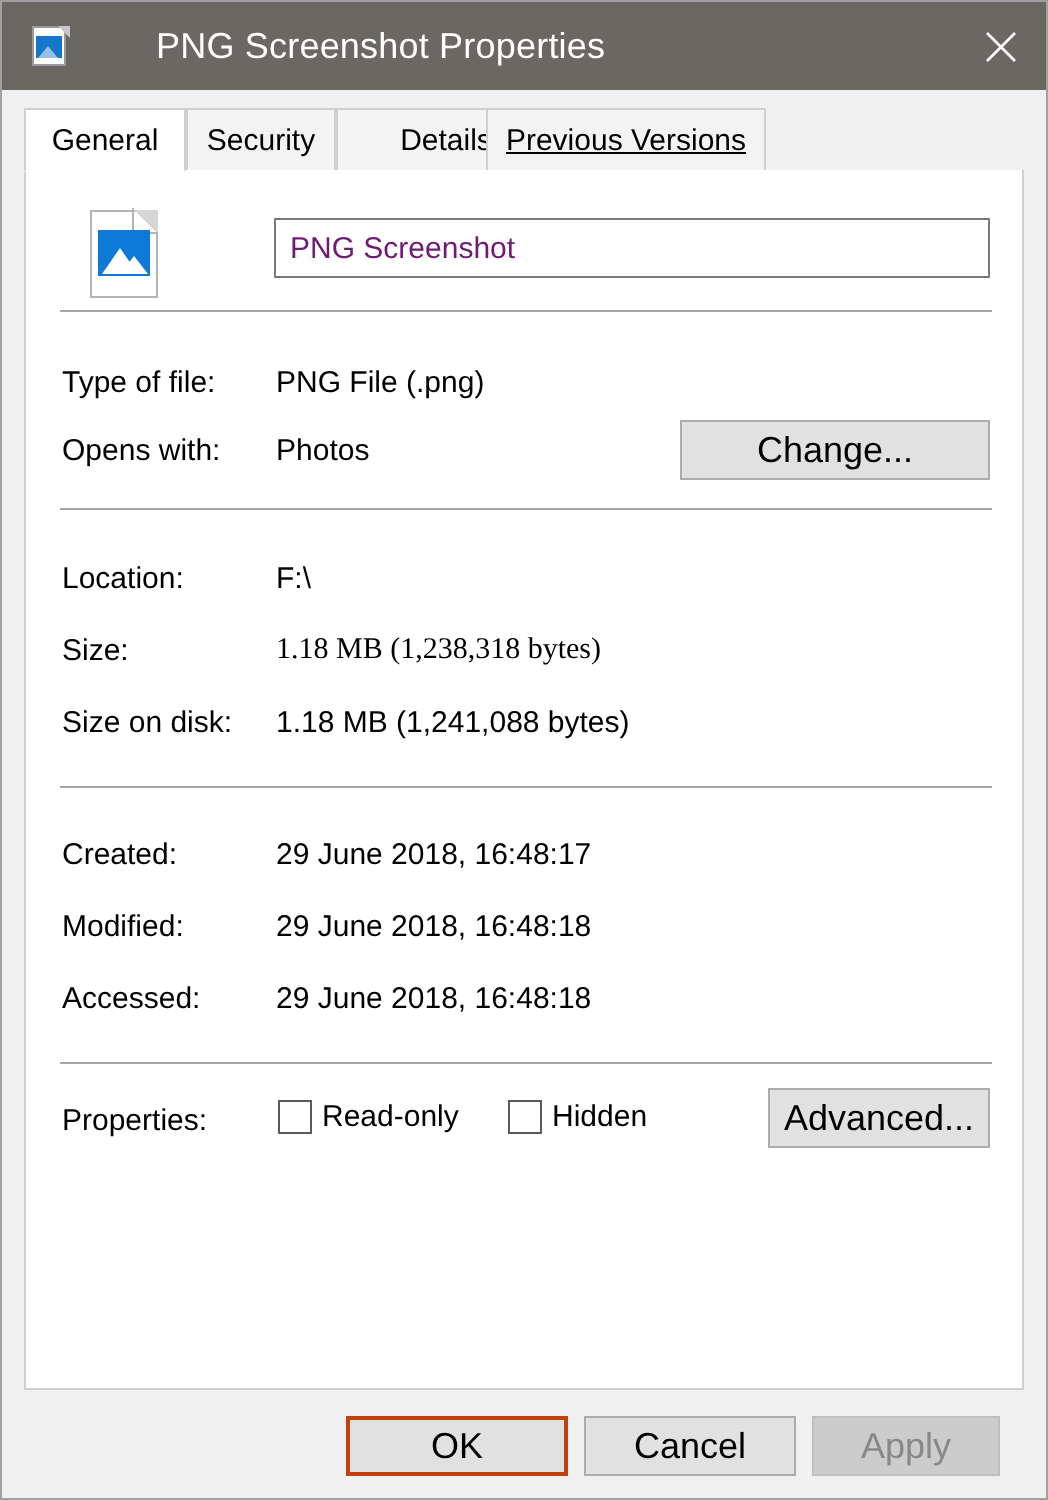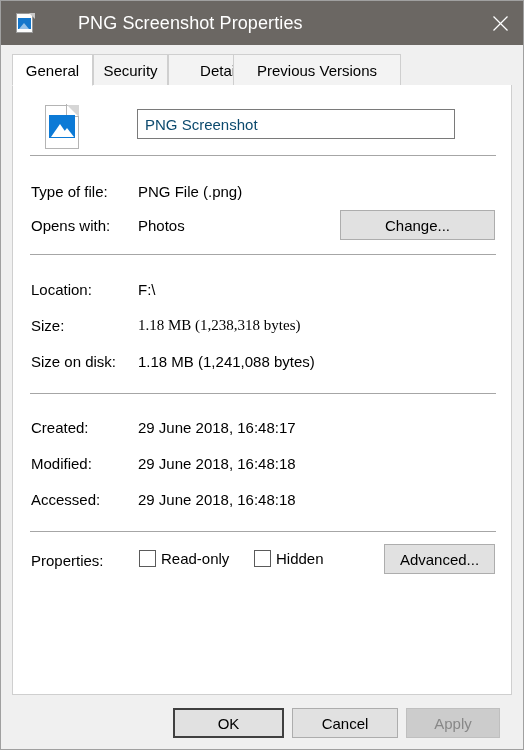--- a/index.html
+++ b/index.html
@@ -170,28 +170,28 @@
     right: 0px; bottom: 0;
     width: 0; height: 0;
     border-left: 7px solid transparent;
     border-right: 7px solid transparent;
     border-bottom: 9px solid #ffffff;
   }
 
   .name-input {
     position: absolute;
     left: 124px; top: 24px;
-    width: 318px; height: 30px;
+    width: 358px; height: 30px;
     background: #ffffff;
     border: 1px solid #7a7a7a;
     padding: 0 7px;
     display: flex;
     align-items: center;
     font-size: 15px;
-    color: #0c4a6e;
+    color: #701a75;
     font-family: "Liberation Sans", sans-serif;
     outline: none;
   }
 
   .sep {
     position: absolute;
     left: 17px;
     width: 466px;
     height: 1px;
     background: #a6a6a6;
@@ -210,31 +210,31 @@
     font-size: 15px;
     color: #000000;
     white-space: nowrap;
   }
 
   
   .btn {
     position: absolute;
     background: #e1e1e1;
     border: 1px solid #adadad;
-    font-size: 15px;
+    font-size: 18px;
     font-family: "Liberation Sans", sans-serif;
     color: #000000;
     display: flex;
     align-items: center;
     justify-content: center;
     cursor: default;
     white-space: nowrap;
   }
   .btn.focused {
-    border: 2px solid #404040;
+    border: 2px solid #c2410c;
     background: #e1e1e1;
   }
   .btn.disabled {
     background: #cccccc;
     border: 1px solid #bfbfbf;
     color: #888888;
   }
 
   
   .cb-wrap {
@@ -287,21 +287,21 @@
   <div class="tabstrip">
     <div class="tab active" style="left:0px;width:81px;">
       <span>General</span>
     </div>
     <div class="tab" style="left:81px;width:75px;">
       <span>Security</span>
     </div>
     <div class="tab" style="left:156px;width:77px;padding-left:33px;">
       <span>Details</span>
     </div>
-    <div class="tab" style="left:221px;width:168px;">
+    <div class="tab" style="left:231px;width:140px;text-decoration:underline;">
       <span>Previous Versions</span>
     </div>
   </div>
 
   <div class="panel">
 
     <div class="file-icon">
       <div class="page"></div>
       <div class="fold"></div>
       <div class="fold-edge"></div>

